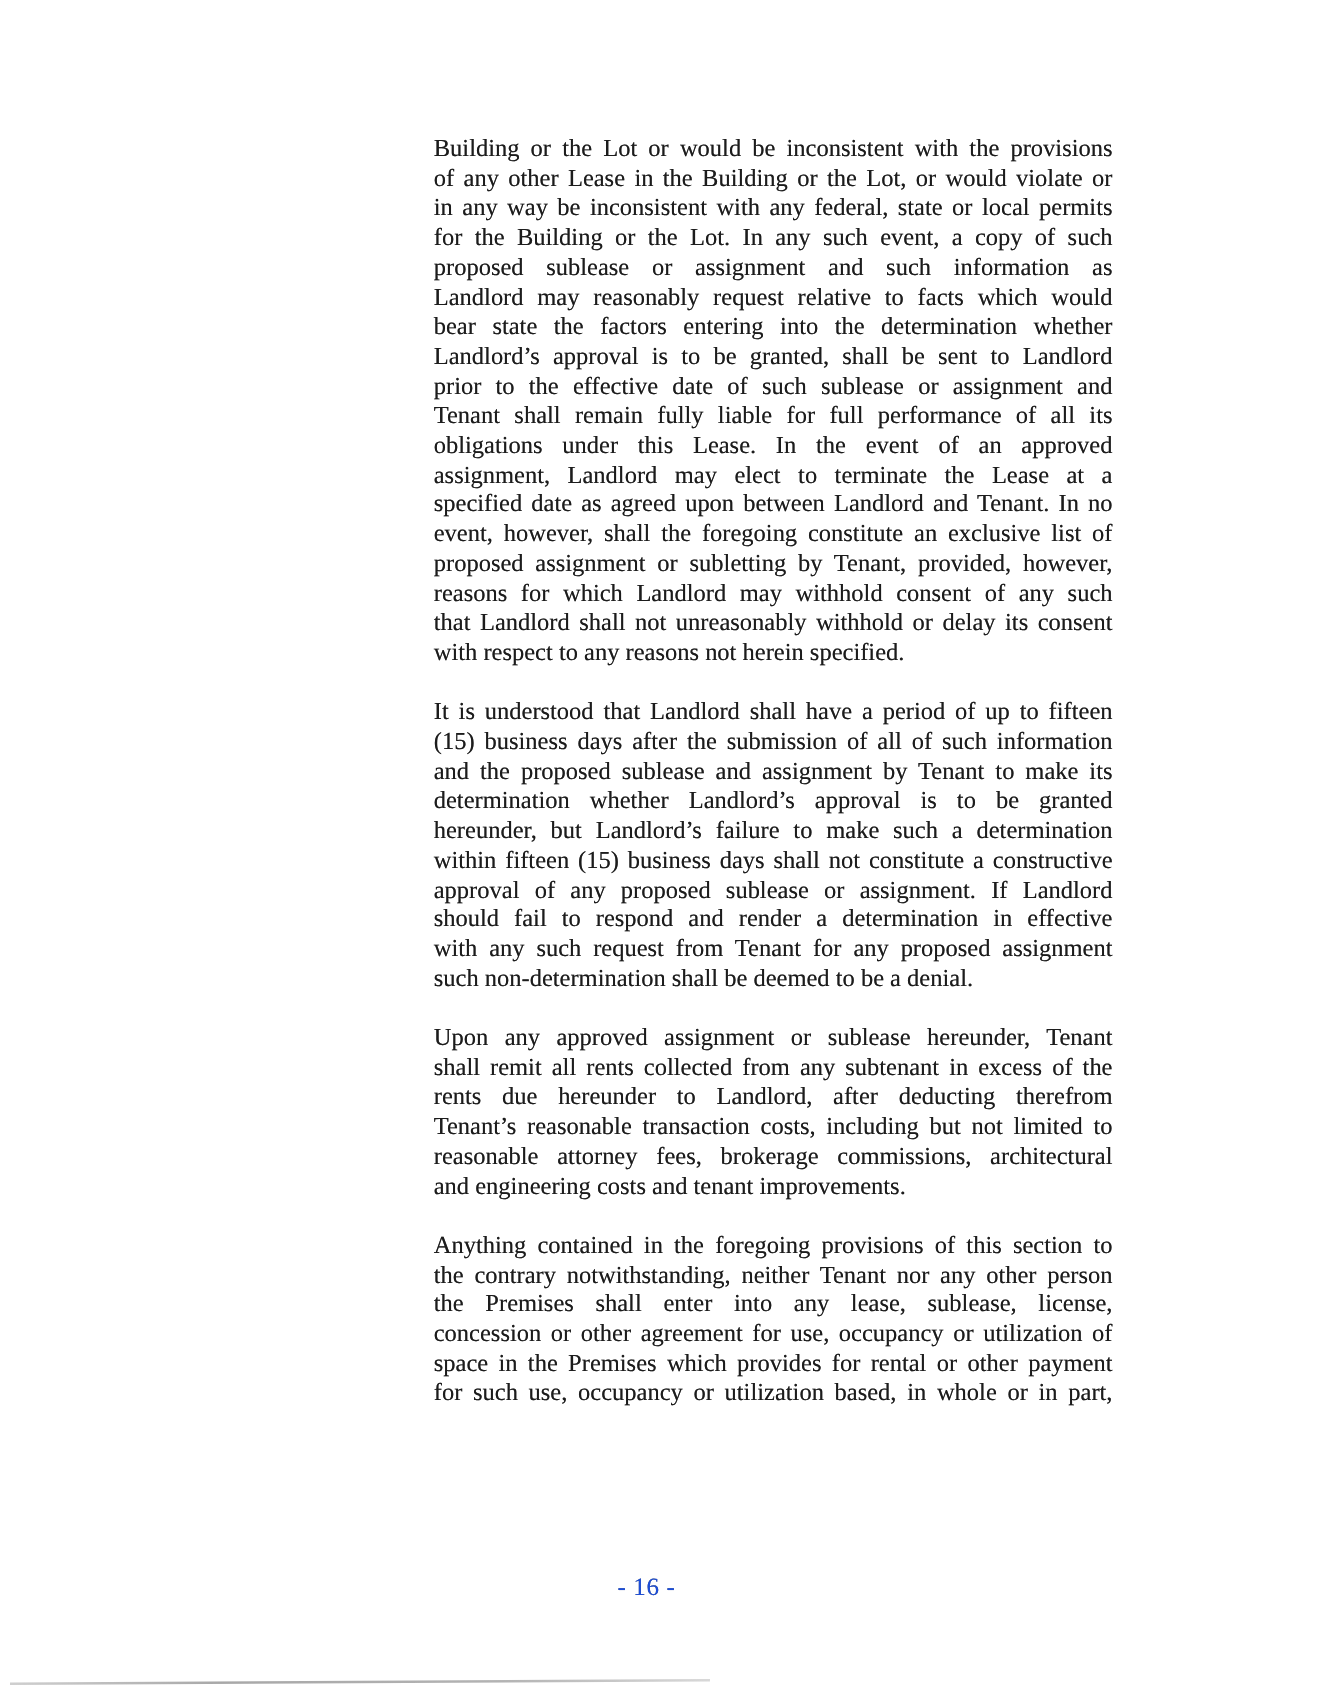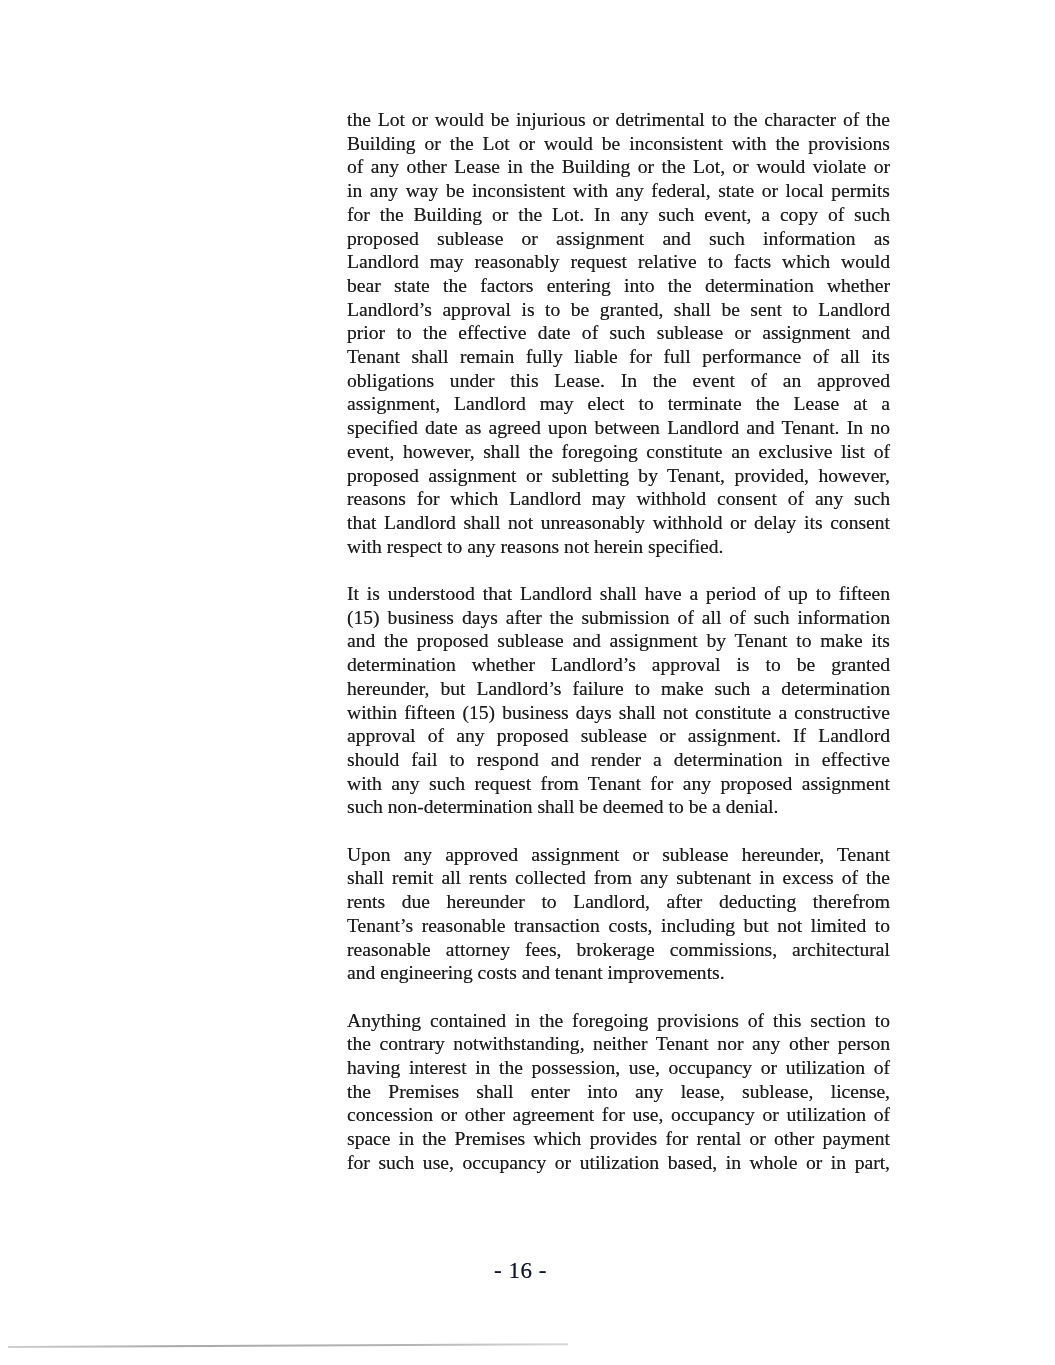--- a/index.html
+++ b/index.html
@@ -38,44 +38,43 @@
     text-align: justify;
     text-align-last: justify;
   }
   .line.last {
     text-align-last: left;
   }
   .page-number {
     position: absolute;
     left: 494px;
     top: 1259px;
-    font-size: 23px;
+    font-size: 20px;
     line-height: 23.7px;
     letter-spacing: 0.5px;
-    color: #0f172a;
+    color: #1d4ed8;
     text-shadow: 0 0 0.35px rgba(25,25,25,0.65);
   }
   .scan-line {
     position: absolute;
     left: 8px;
     top: 1346px;
     width: 560px;
     height: 2px;
     background: linear-gradient(90deg, #cfcfcf, #a8a8a8 30%, #b3b3b3 70%, #d8d8d8);
     transform: rotate(-0.28deg);
     transform-origin: left center;
   }
 </style>
 </head>
 <body>
 
 <div class="page">
   <div class="text-block">
       <div class="para">
-        <div class="line">the Lot or would be injurious or detrimental to the character of the</div>
         <div class="line">Building or the Lot or would be inconsistent with the provisions</div>
         <div class="line">of any other Lease in the Building or the Lot, or would violate or</div>
         <div class="line">in any way be inconsistent with any federal, state or local permits</div>
         <div class="line">for the Building or the Lot. In any such event, a copy of such</div>
         <div class="line">proposed sublease or assignment and such information as</div>
         <div class="line">Landlord may reasonably request relative to facts which would</div>
         <div class="line">bear state the factors entering into the determination whether</div>
         <div class="line">Landlord’s approval is to be granted, shall be sent to Landlord</div>
         <div class="line">prior to the effective date of such sublease or assignment and</div>
         <div class="line">Tenant shall remain fully liable for full performance of all its</div>
@@ -104,21 +103,20 @@
         <div class="line">Upon any approved assignment or sublease hereunder, Tenant</div>
         <div class="line">shall remit all rents collected from any subtenant in excess of the</div>
         <div class="line">rents due hereunder to Landlord, after deducting therefrom</div>
         <div class="line">Tenant’s reasonable transaction costs, including but not limited to</div>
         <div class="line">reasonable attorney fees, brokerage commissions, architectural</div>
         <div class="line last">and engineering costs and tenant improvements.</div>
       </div>
       <div class="para">
         <div class="line">Anything contained in the foregoing provisions of this section to</div>
         <div class="line">the contrary notwithstanding, neither Tenant nor any other person</div>
-        <div class="line">having interest in the possession, use, occupancy or utilization of</div>
         <div class="line">the Premises shall enter into any lease, sublease, license,</div>
         <div class="line">concession or other agreement for use, occupancy or utilization of</div>
         <div class="line">space in the Premises which provides for rental or other payment</div>
         <div class="line">for such use, occupancy or utilization based, in whole or in part,</div>
       </div>
     </div>
   <div class="page-number">- 16 -</div>
   <div class="scan-line"></div>
 </div>
 

